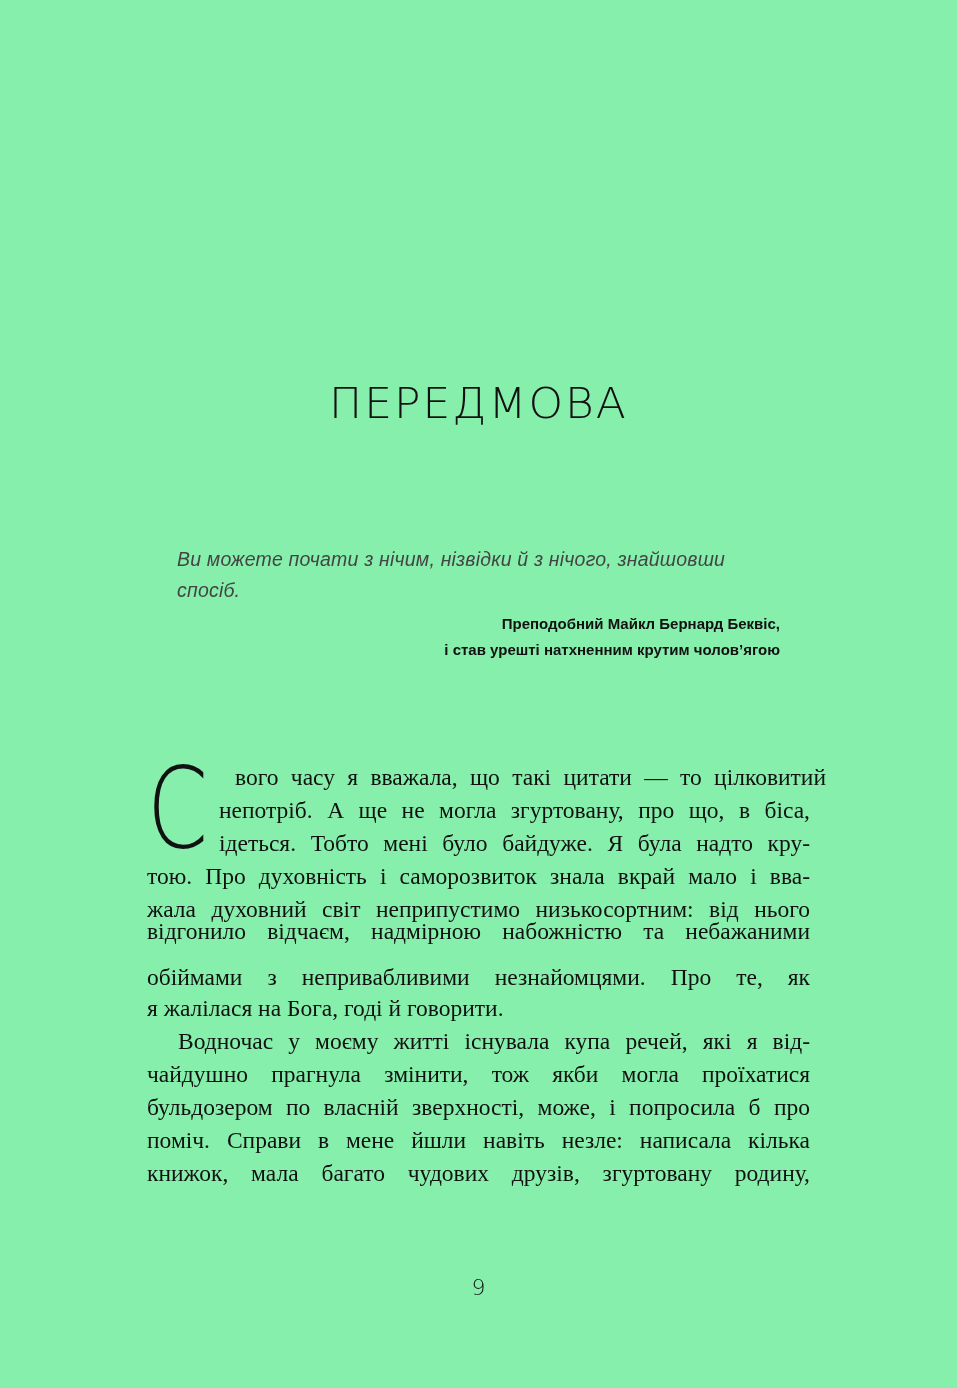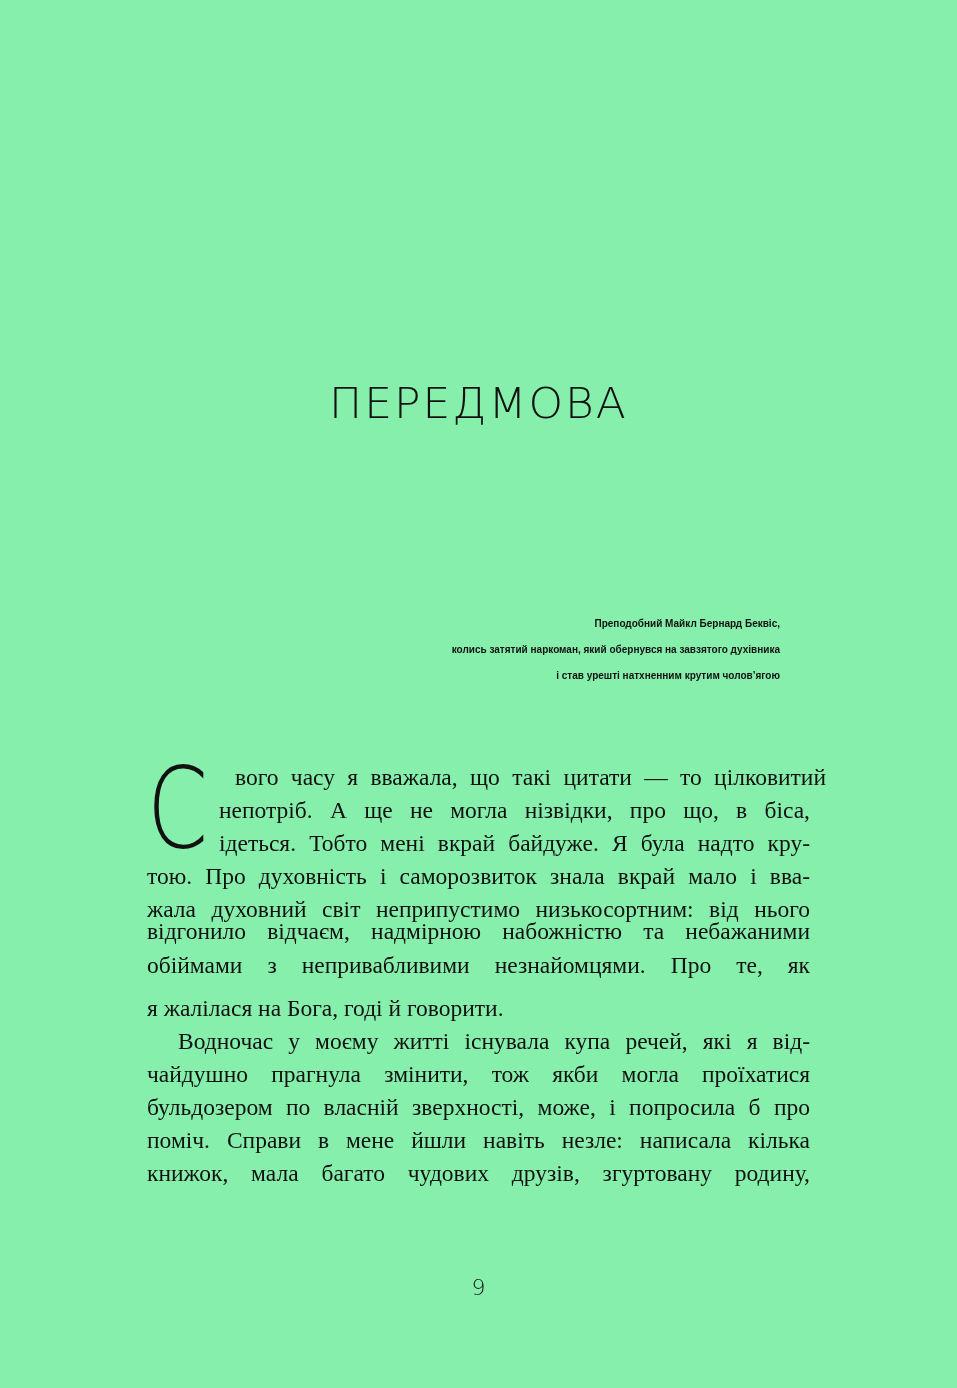--- a/index.html
+++ b/index.html
@@ -49,21 +49,21 @@
       letter-spacing: 0.2px;
     }
     .attribution {
       position: absolute;
       left: 177px;
       top: 611px;
       width: 603px;
       text-align: right;
       font-family: "Liberation Sans", sans-serif;
       font-weight: bold;
-      font-size: 10px;
+      font-size: 15px;
       line-height: 26px;
       color: #111111;
     }
     .attribution div { white-space: nowrap; }
     .body {
       position: absolute;
       left: 147px;
       top: 761px;
       width: 663px;
       font-family: "Liberation Serif", serif;
@@ -105,38 +105,43 @@
       color: #111111;
     }
   </style>
 </head>
 <body>
 
 <div class="page">
 
   <div class="chapter-title">ПЕРЕДМОВА</div>
 
+  <div class="epigraph">
+    <div class="epigraph-text">
+      <div>Ви можете почати з нічим, нізвідки й з нічого, знайшовши</div>
+      <div>спосіб.</div>
+    </div>
+  </div>
 
   <div class="attribution">
     <div>Преподобний Майкл Бернард Беквіс,</div>
-    <div>колись затятий наркоман, який обернувся на завзятого духівника</div>
     <div>і став урешті натхненним крутим чолов’ягою</div>
   </div>
 
   <div class="dropcap">С</div>
 
   <div class="body">
 
     <div class="line" style="left:88px; top:0px; width:591px;">вого часу я вважала, що такі цитати — то цілковитий</div>
-    <div class="line" style="left:72px; top:33px; width:591px;">непотріб. А ще не могла нізвідки, про що, в біса,</div>
-    <div class="line" style="left:72px; top:66px; width:591px;">ідеться. Тобто мені вкрай байдуже. Я була надто кру-</div>
+    <div class="line" style="left:72px; top:33px; width:591px;">непотріб. А ще не могла згуртовану, про що, в біса,</div>
+    <div class="line" style="left:72px; top:66px; width:591px;">ідеться. Тобто мені було байдуже. Я була надто кру-</div>
     <div class="line" style="left:0px; top:99px; width:663px;">тою. Про духовність і саморозвиток знала вкрай мало і вва-</div>
     <div class="line" style="left:0px; top:132px; width:663px;">жала духовний світ неприпустимо низькосортним: від нього</div>
     <div class="line" style="left:0px; top:154px; width:663px;">відгонило відчаєм, надмірною набожністю та небажаними</div>
-    <div class="line" style="left:0px; top:188px; width:663px;">обіймами з непривабливими незнайомцями. Про те, як</div>
+    <div class="line" style="left:0px; top:200px; width:663px;">обіймами з непривабливими незнайомцями. Про те, як</div>
     <div class="line last" style="left:0px; top:231px; width:663px;">я жалілася на Бога, годі й говорити.</div>
 
     <div class="line" style="left:31px; top:264px; width:632px;">Водночас у моєму житті існувала купа речей, які я від-</div>
     <div class="line" style="left:0px; top:297px; width:663px;">чайдушно прагнула змінити, тож якби могла проїхатися</div>
     <div class="line" style="left:0px; top:330px; width:663px;">бульдозером по власній зверхності, може, і попросила б про</div>
     <div class="line" style="left:0px; top:363px; width:663px;">поміч. Справи в мене йшли навіть незле: написала кілька</div>
     <div class="line" style="left:0px; top:396px; width:663px;">книжок, мала багато чудових друзів, згуртовану родину,</div>
   </div>
 
   <div class="page-number">9</div>

